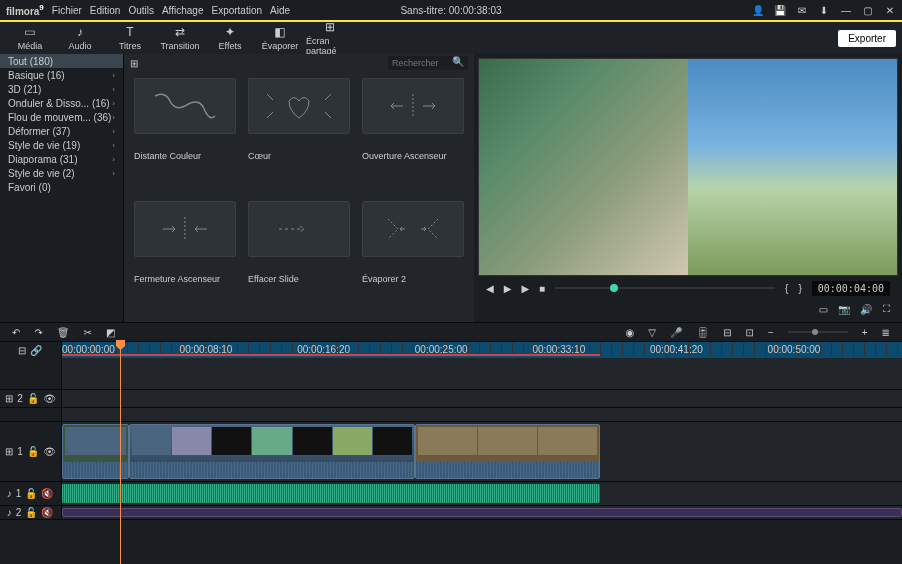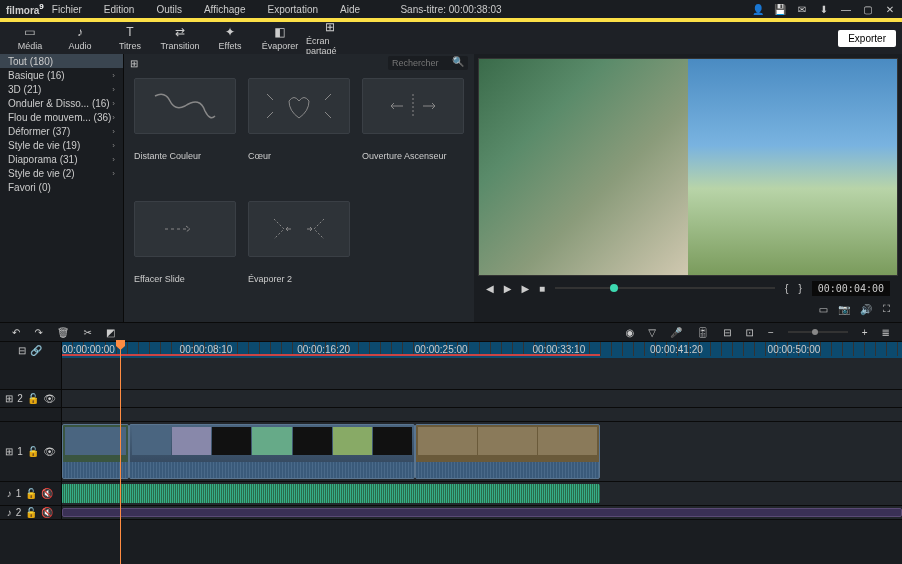--- a/index.html
+++ b/index.html
@@ -1,20 +1,20 @@
 <!DOCTYPE html>
 <html><head>
 <meta charset="utf-8">
 <style>
 *{margin:0;padding:0;box-sizing:border-box;font-family:Arial,sans-serif;font-size:10px;color:#ccc}
 body{width:902px;height:564px;background:#1a1d21;overflow:hidden}
-.topbar{height:22px;background:#1a1d21;display:flex;align-items:center;padding:0 6px;border-bottom:4px solid #fde047}
+.topbar{height:22px;background:#1a1d21;display:flex;align-items:center;padding:0 6px;border-bottom:2px solid #fde047}
 .logo{color:#3dd9b0;font-weight:bold;font-size:11px;margin-right:8px}
 .logo sup{color:#fff;font-size:8px}
-.menu{display:flex;gap:22px}
+.menu{display:flex;gap:8px}
 .menu span{font-size:10px;cursor:pointer}
 .center-title{position:absolute;left:50%;transform:translateX(-50%);font-size:10px}
 .win-controls{margin-left:auto;display:flex;gap:10px;align-items:center}
 .win-controls span{width:12px;text-align:center;cursor:pointer}
 .toolbar{height:32px;background:#1e2126;display:flex;align-items:center;padding:0 6px}
 .tool-tabs{display:flex;gap:2px}
 .tool-tab{display:flex;flex-direction:column;align-items:center;justify-content:center;width:48px;height:30px;cursor:pointer;gap:2px}
 .tool-tab.active{color:#3dd9b0}
 .tool-tab .icon{font-size:12px}
 .tool-tab .lbl{font-size:9px}
@@ -204,20 +204,29 @@
             <svg viewBox="0 0 80 40">
               <line x1="40" y1="8" x2="40" y2="32" stroke="#888" stroke-dasharray="2"></line>
               <path d="M30 20 l-12 0 m3 -3 l-3 3 l3 3 M50 20 l12 0 m-3 -3 l3 3 l-3 3" stroke="#888" fill="none"></path>
             </svg>
           </div>
           <span class="thumb-lbl">Ouverture Ascenseur</span>
         </div>
       <div class="thumb">
           <div class="thumb-img">
             <svg viewBox="0 0 80 40">
+              <line x1="40" y1="8" x2="40" y2="32" stroke="#888" stroke-dasharray="2"></line>
+              <path d="M18 20 l12 0 m-3 -3 l3 3 l-3 3 M62 20 l-12 0 m3 -3 l-3 3 l3 3" stroke="#888" fill="none"></path>
+            </svg>
+          </div>
+          <span class="thumb-lbl">Fermeture Ascenseur</span>
+        </div>
+      <div class="thumb">
+          <div class="thumb-img">
+            <svg viewBox="0 0 80 40">
               <path d="M20 20 l25 0 m-4 -3 l4 3 l-4 3" stroke="#888" fill="none" stroke-dasharray="3"></path>
             </svg>
           </div>
           <span class="thumb-lbl">Effacer Slide</span>
         </div>
       <div class="thumb">
           <div class="thumb-img">
             <svg viewBox="0 0 80 40">
               <path d="M15 10 L25 20 L15 30 M65 10 L55 20 L65 30" stroke="#888" fill="none" stroke-dasharray="2"></path>
               <path d="M32 20 l-5 0 m2 -2 l-2 2 l2 2 M48 20 l5 0 m-2 -2 l2 2 l-2 2" stroke="#888" fill="none"></path>

